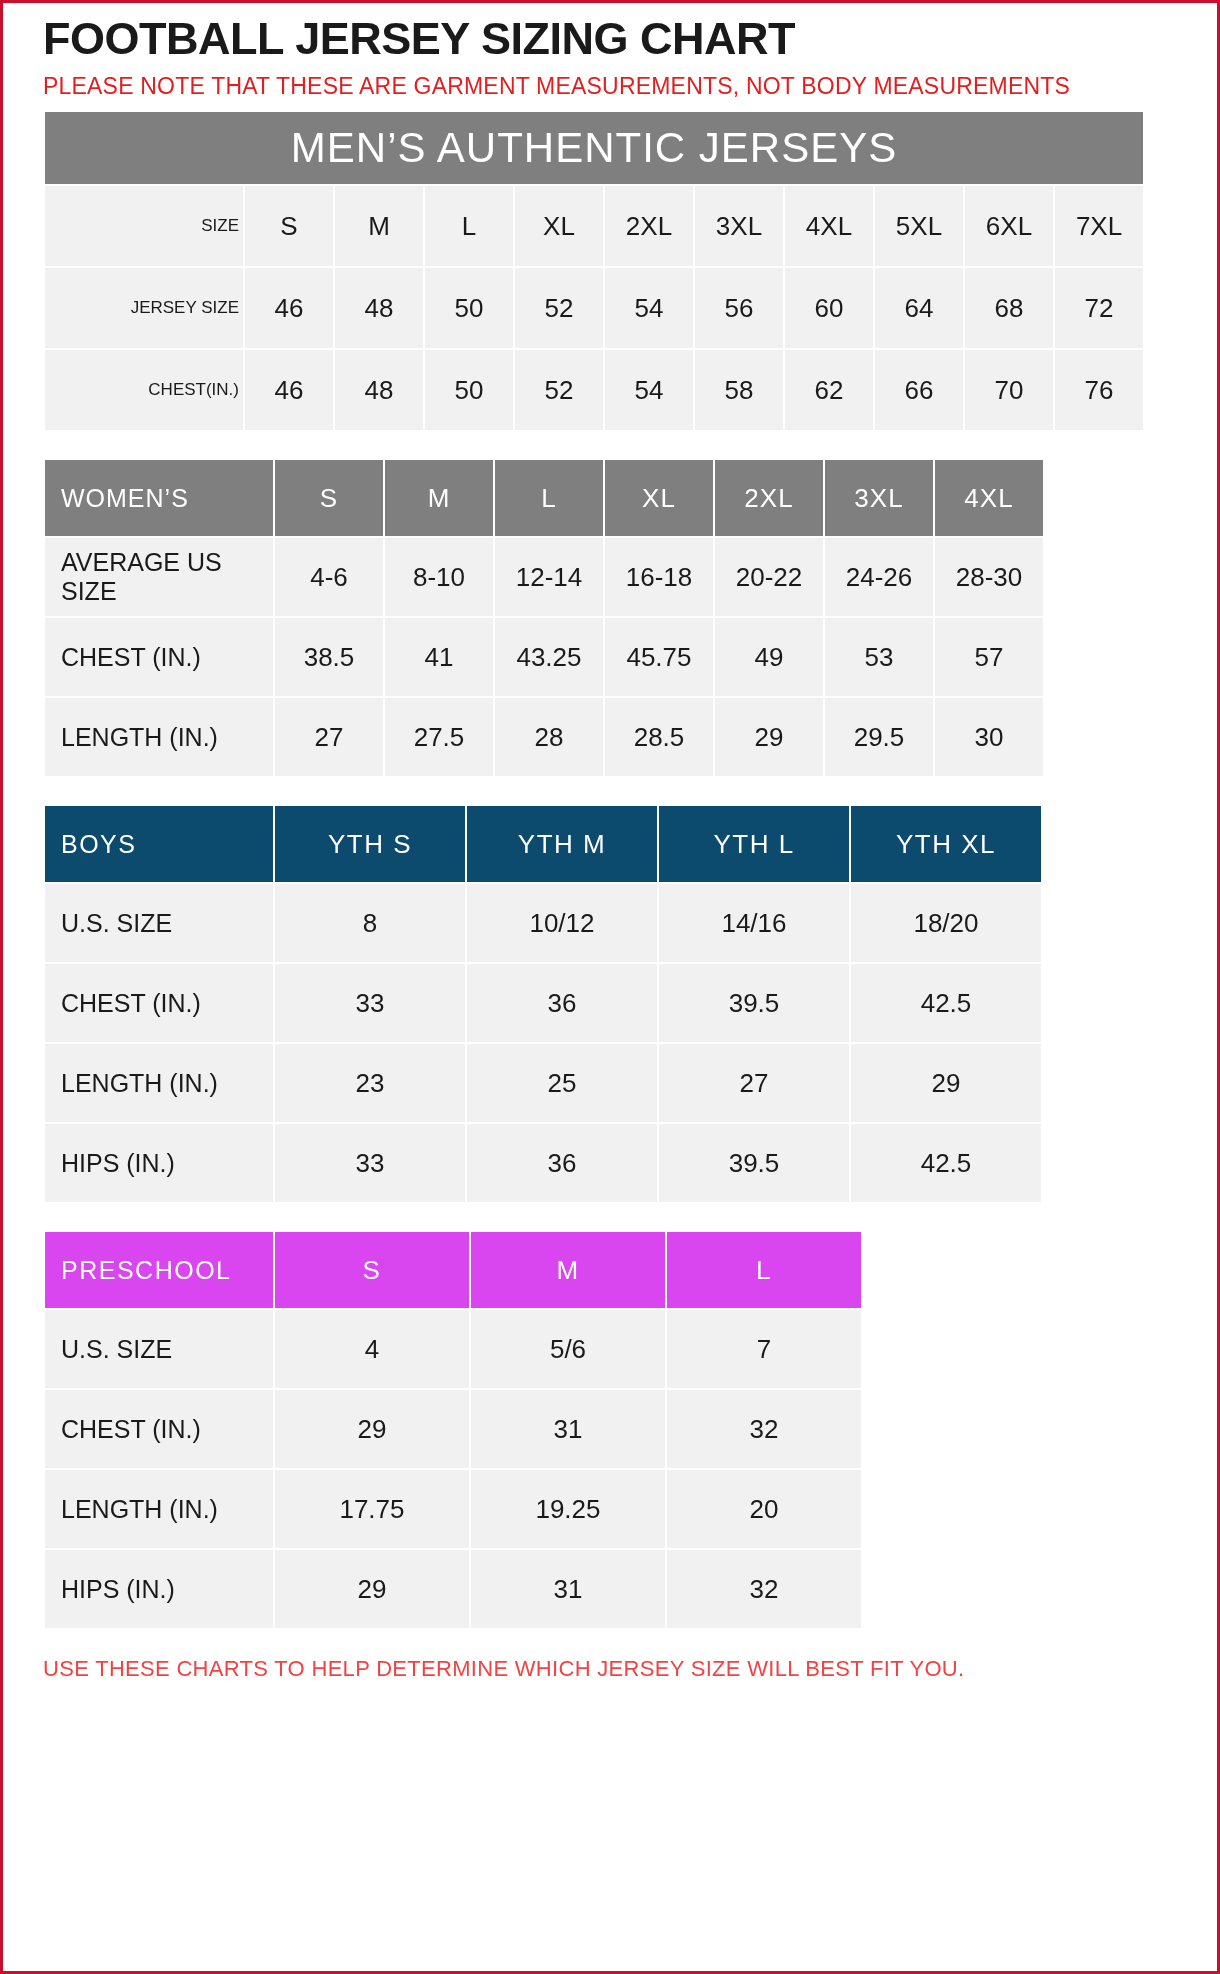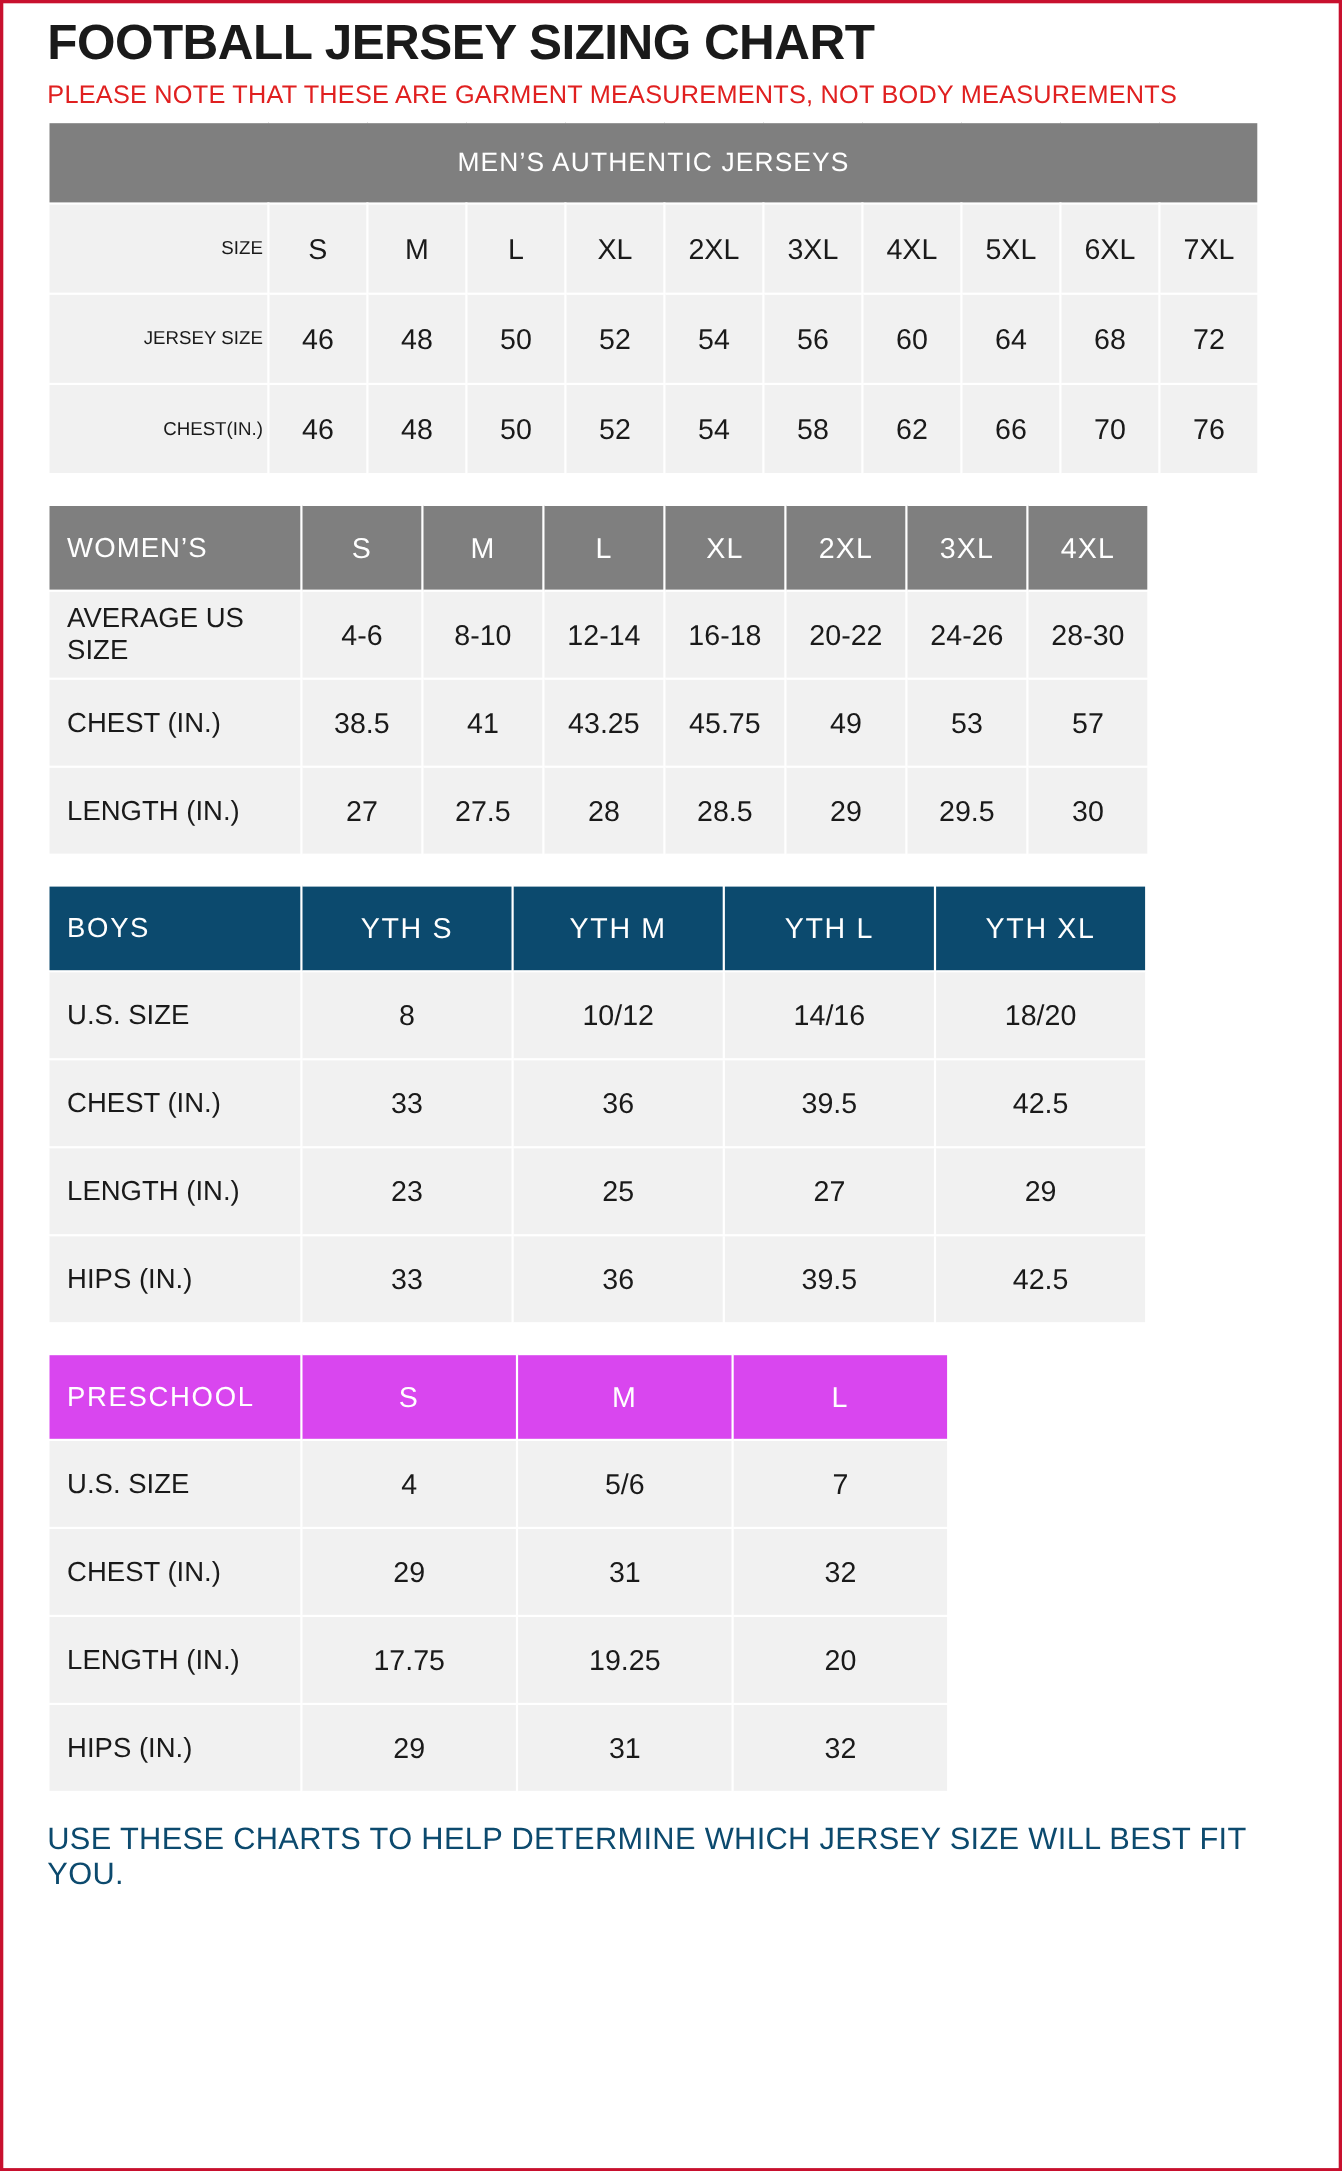--- a/index.html
+++ b/index.html
@@ -49,21 +49,21 @@
     color: #1a1a1a;
     padding: 0 4px;
   }
   
   .men-table {
     width: 1100px;
   }
   .men-table .banner {
     background: #7f7f7f;
     color: #ffffff;
-    font-size: 24px;
+    font-size: 42px;
     letter-spacing: 1px;
     height: 72px;
   }
   .men-table td {
     height: 80px;
     font-size: 26px;
   }
   .men-table td.rowlabel {
     text-align: right;
     padding-left: 16px;
@@ -127,22 +127,22 @@
     padding-left: 16px;
     font-size: 25px;
   }
   .pre-table tr.head td {
     background: #d946ef;
     color: #ffffff;
     height: 76px;
     letter-spacing: 1.5px;
   }
   .footer-note {
-    font-size: 28px;
-    color: #0c4a6e;
+    font-size: 22px;
+    color: #ef4444;
     letter-spacing: 0.3px;
     margin-top: 4px;
   }
 </style>
 </head>
 <body>
 
 <div class="page">
 
   <h1 class="title">FOOTBALL JERSEY SIZING CHART</h1>

